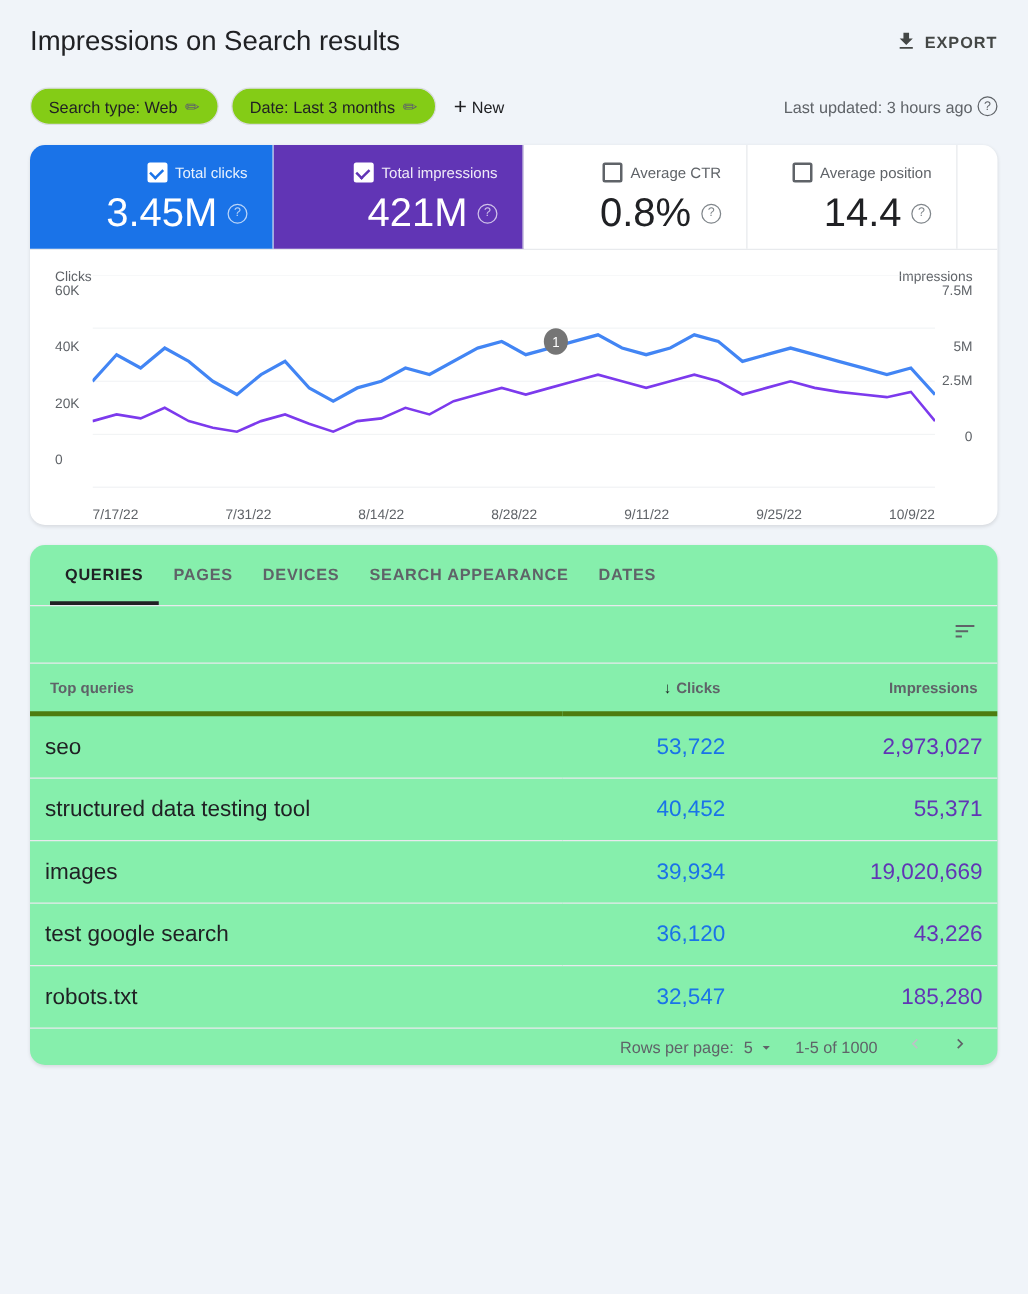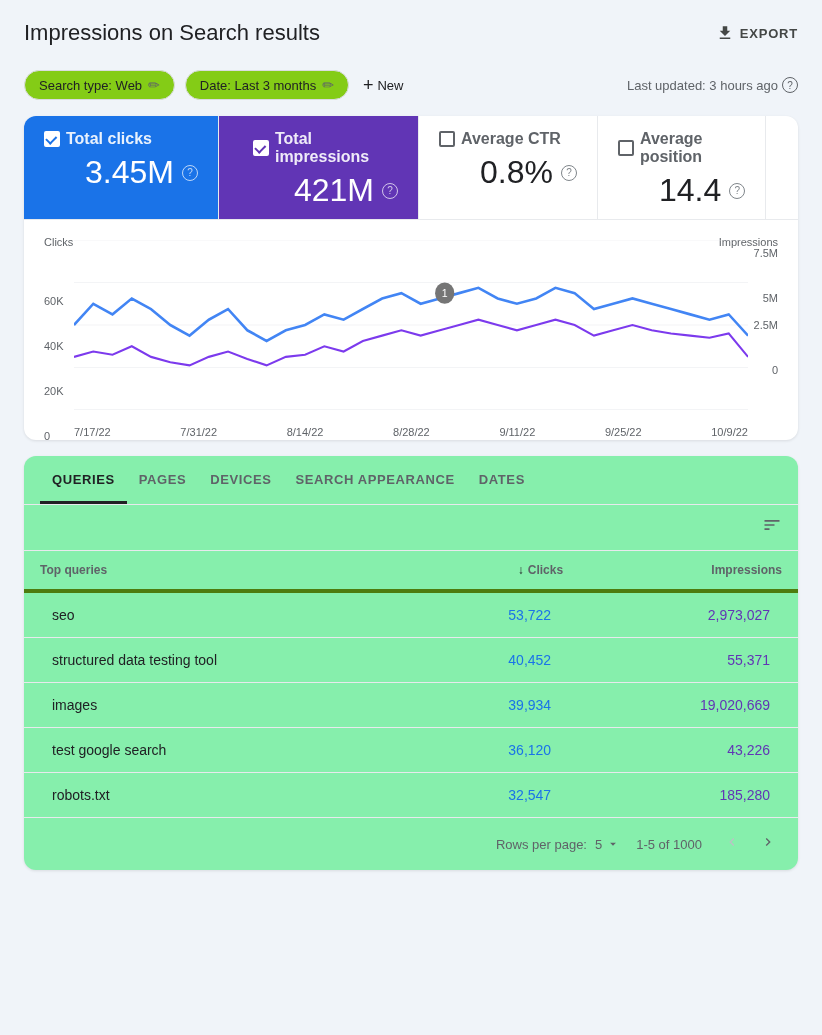--- a/index.html
+++ b/index.html
@@ -97,24 +97,25 @@
       padding: 14px 20px 10px;
       border-right: 1px solid #e8eaed;
     }
     .metric-box:last-child { border-right: none; }
     .metric-box.active-blue { background: #1a73e8; }
     .metric-box.active-purple { background: #6135b5; padding-left: 34px; }
     .metric-label {
       display: flex;
       align-items: center;
       gap: 6px;
-      font-size: 16px;
-      font-weight: 700;
+      font-size: 12px;
+      font-weight: 400;
       color: #5f6368;
       margin-bottom: 6px;
+      justify-content: flex-end;
     }
     .metric-box.active-blue .metric-label,
     .metric-box.active-purple .metric-label { color: rgba(255,255,255,0.9); }
     .metric-value {
       font-size: 32px;
       font-weight: 400;
       color: #202124;
       display: flex;
       align-items: center;
       gap: 8px;
@@ -238,33 +239,33 @@
       font-weight: 600;
       color: #5f6368;
       white-space: nowrap;
     }
     .data-table th.right { text-align: right; }
     .data-table tbody tr {
       border-bottom: 1px solid #e8eaed;
     }
     .data-table tbody tr:last-child { border-bottom: none; }
     .data-table td {
-      padding: 14px 28px;
-      font-size: 14px;
+      padding: 14px 12px;
+      font-size: 18px;
       color: #202124;
     }
     .data-table td.clicks { text-align: right; color: #1a73e8; }
     .data-table td.impressions { text-align: right; color: #6135b5; }
 
     
     .pagination {
       display: flex;
       align-items: center;
       justify-content: flex-end;
-      padding: 12px 16px;
+      padding: 0 16px;
       border-top: 1px solid #e8eaed;
       font-size: 13px;
       color: #5f6368;
       gap: 16px;
     }
     .rows-per-page {
       display: flex;
       align-items: center;
       gap: 8px;
     }
@@ -385,21 +386,21 @@
 
   <div class="chart-area" style="height:220px; position:relative;">
 
     <div style="position:absolute;left:20px;top:16px;font-size:11px;color:#5f6368;">
       <span>Clicks</span>
     </div>
     <div style="position:absolute;right:20px;top:16px;font-size:11px;color:#5f6368;">
       <span>Impressions</span>
     </div>
 
-    <div style="position:absolute;left:20px;top:28px;font-size:11px;color:#5f6368;line-height:1;display:flex;flex-direction:column;gap:0;margin-top:48px;">
+    <div style="position:absolute;left:20px;top:28px;font-size:11px;color:#5f6368;line-height:1;display:flex;flex-direction:column;gap:0;">
       <span style="margin-bottom:34px;">60K</span>
       <span style="margin-bottom:34px;">40K</span>
       <span style="margin-bottom:34px;">20K</span>
       <span>0</span>
     </div>
 
     <div style="position:absolute;right:20px;top:28px;font-size:11px;color:#5f6368;line-height:1;display:flex;flex-direction:column;align-items:flex-end;gap:0;">
       <span style="margin-bottom:34px;">7.5M</span>
       <span style="margin-bottom:16px;">5M</span>
       <span style="margin-bottom:34px;">2.5M</span>

